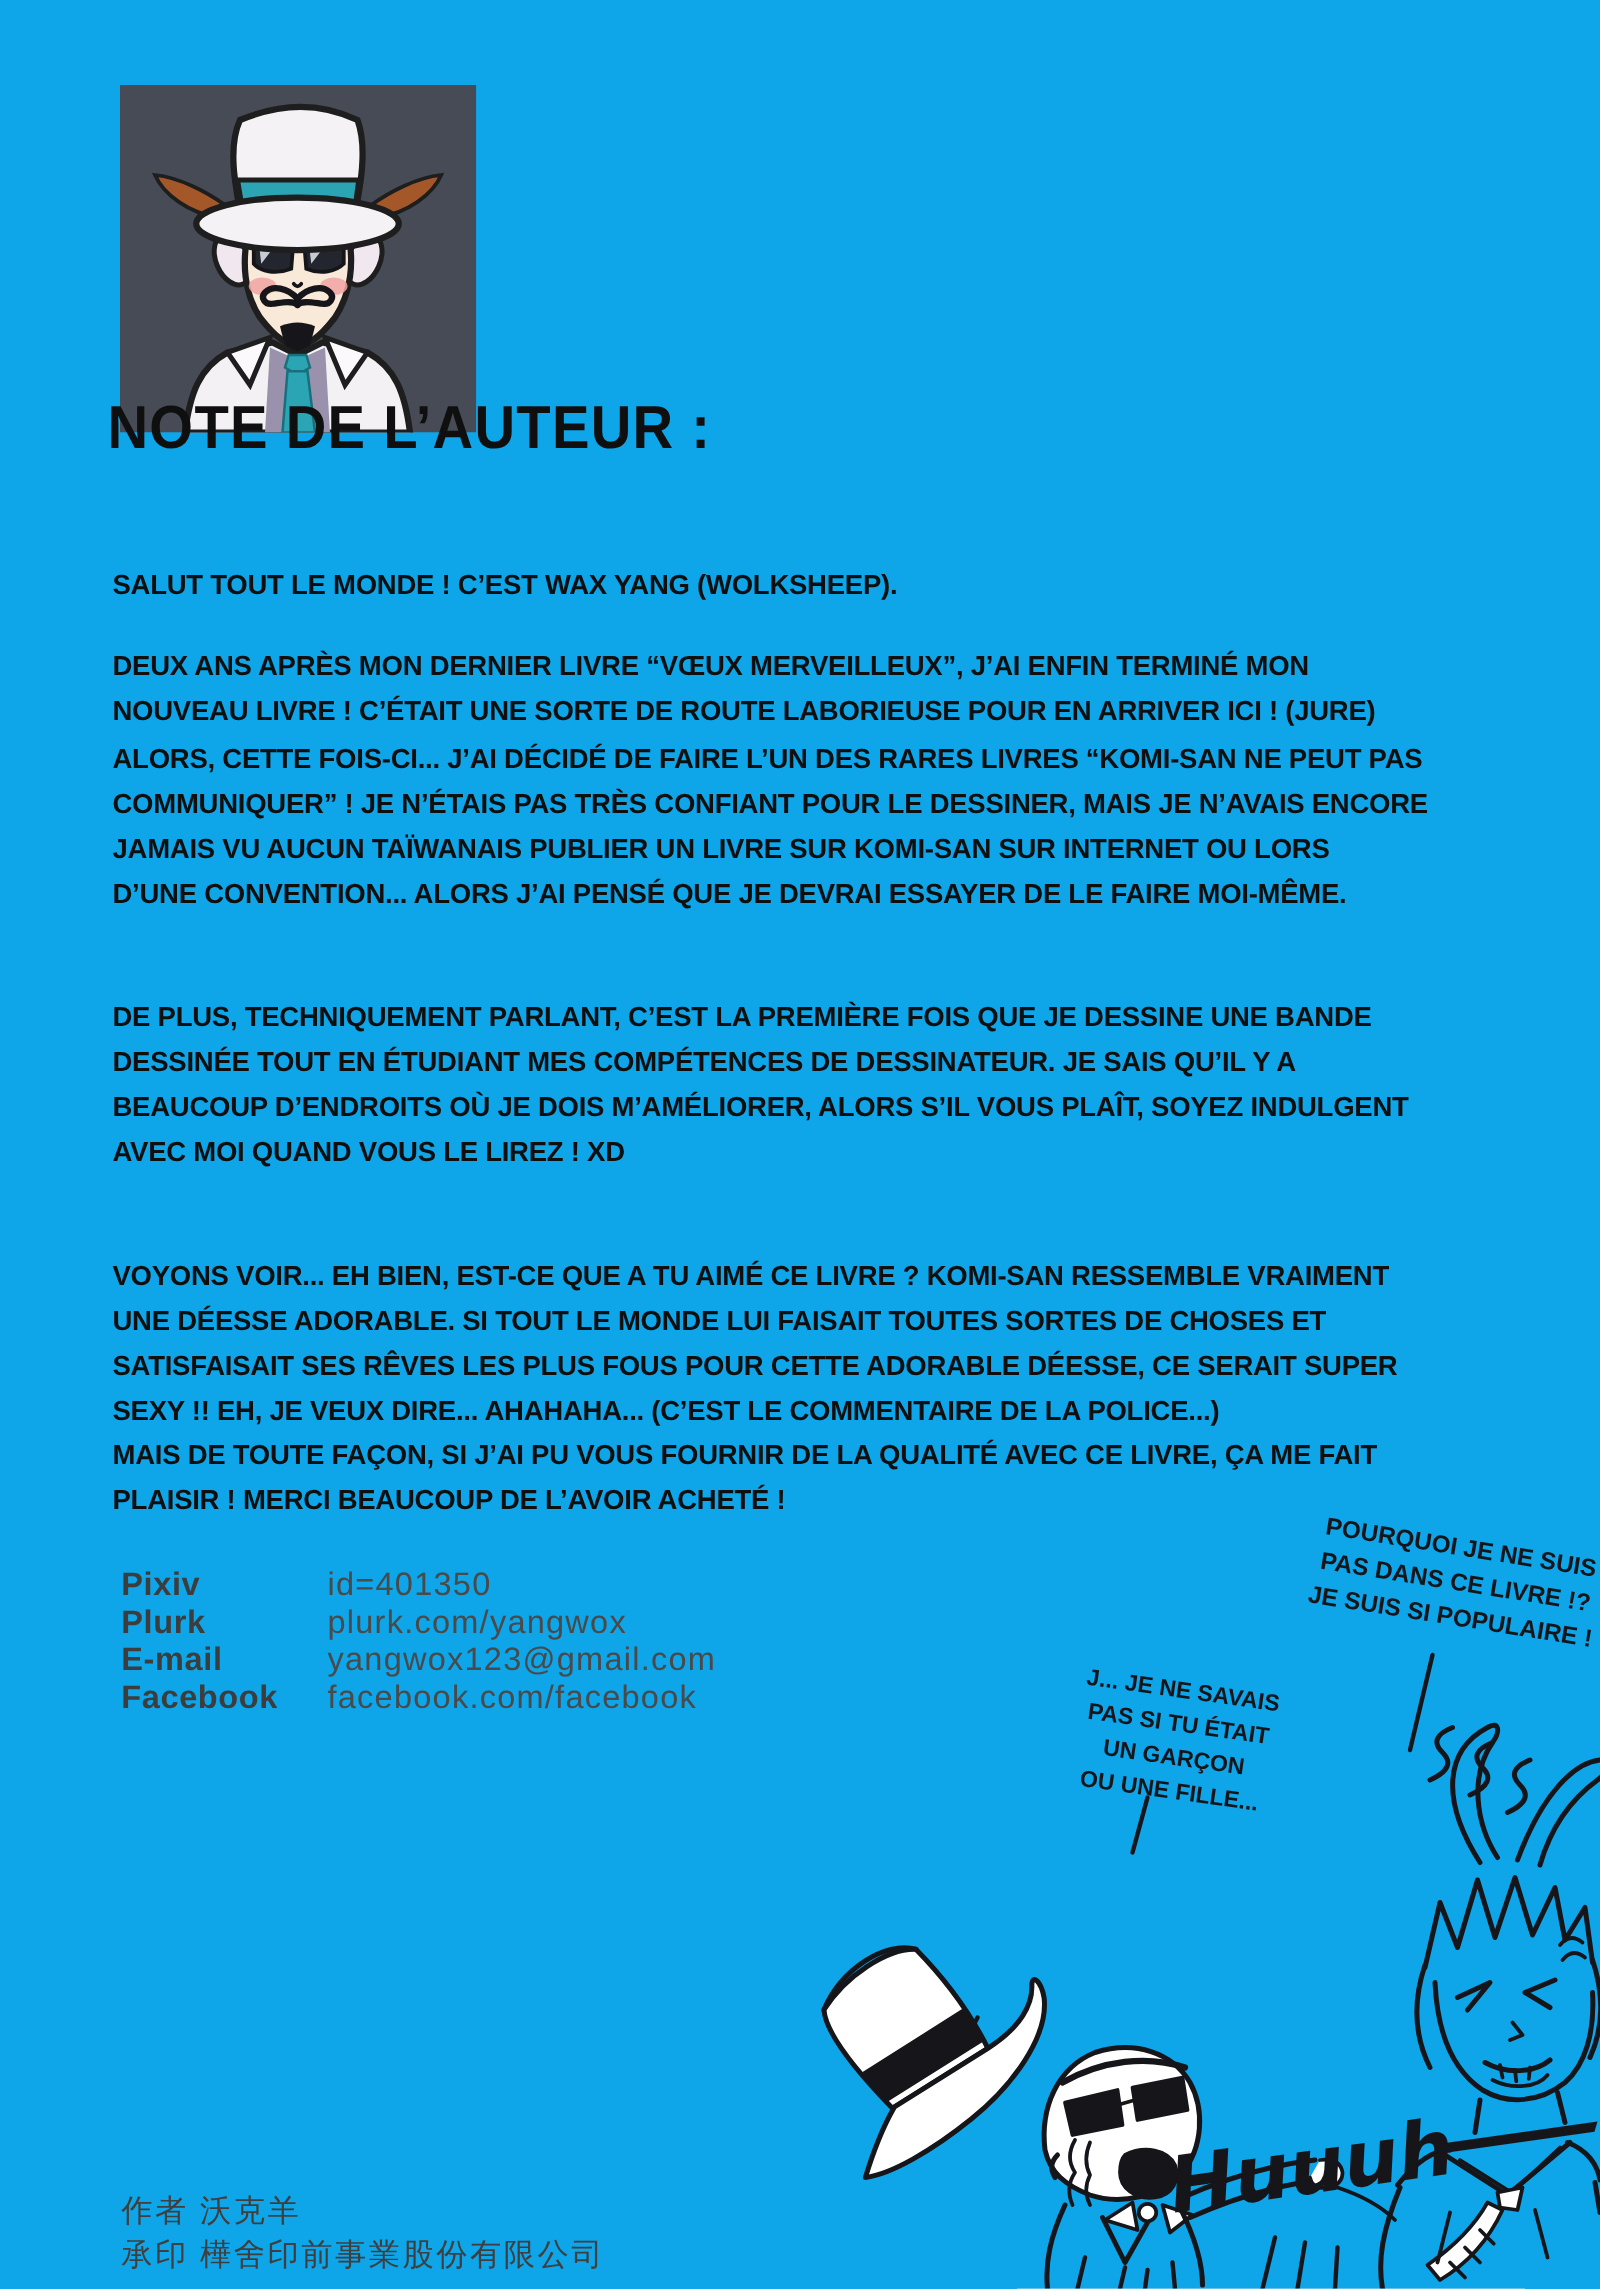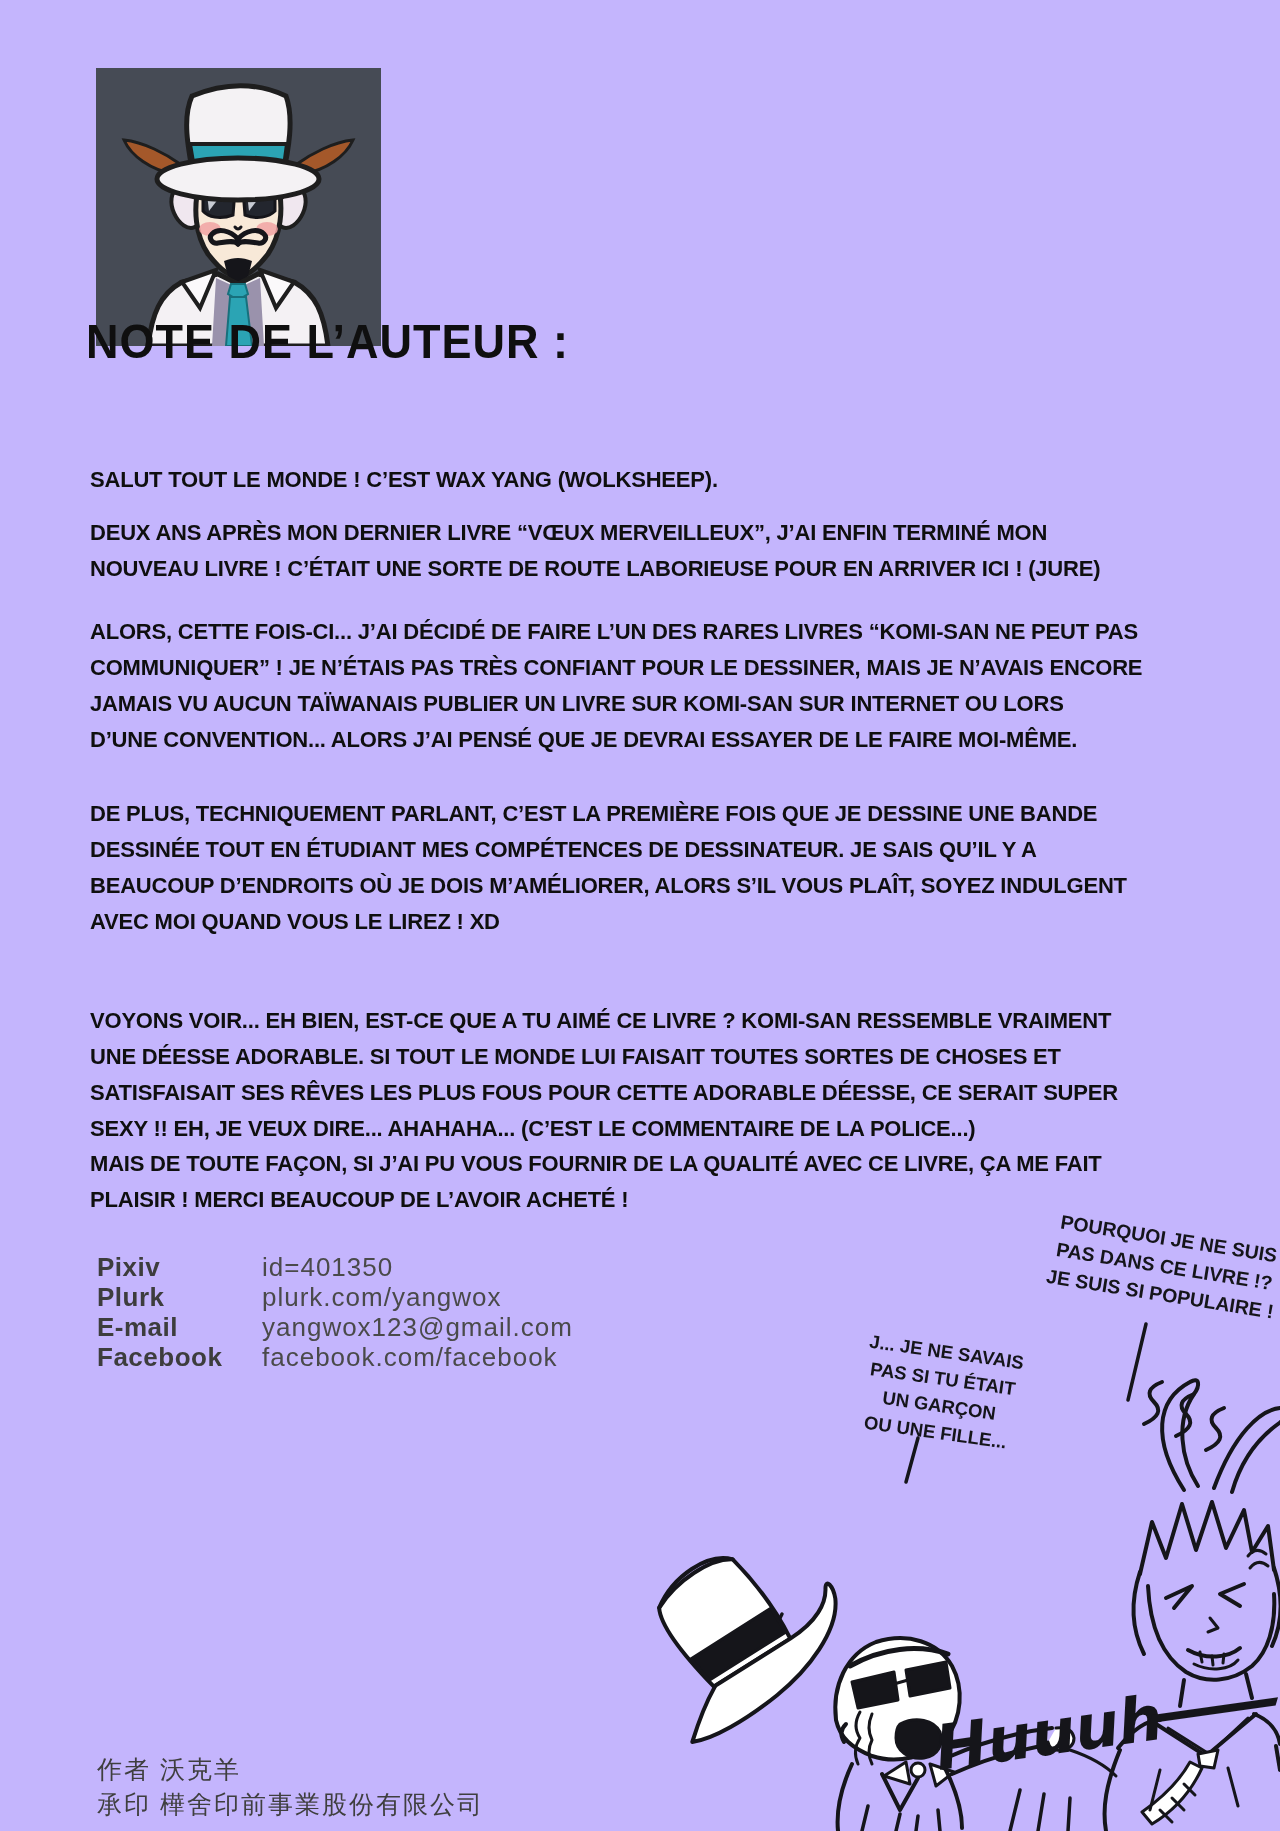--- a/index.html
+++ b/index.html
@@ -1,34 +1,34 @@
 <!DOCTYPE html>
 <html><head>
 <meta charset="utf-8">
 <style>
   html,body{margin:0;padding:0;background:#e8e8e8;}
   .page{
     position:relative;width:1280px;height:1831px;margin:0 auto;
-    background:#c4b5fd;overflow:hidden;
+    background:#0ea5e9;overflow:hidden;
     font-family:"Liberation Sans",sans-serif;color:#0f0f0f;
   }
   .abs{position:absolute;}
   
   .avatar{left:96px;top:68px;width:285px;height:278px;}
   
   .title{
     left:86px;top:314px;font-size:45px;font-weight:bold;letter-spacing:1px;
     transform:scaleY(1.08);transform-origin:left top;white-space:nowrap;
   }
   
   .para{
     left:90px;width:1115px;font-weight:bold;font-size:22px;line-height:36px;
     letter-spacing:-0.2px;white-space:nowrap;
   }
-  .p1{top:450px;margin-top:12px;}.p2{top:515px;}.p3{top:614px;}
+  .p1{top:450px;}.p2{top:515px;}.p3{top:589px;}
   .p4{top:796px;}.p5{top:976px;margin-top:27px;}.p6{top:1146px;}
   
   .contacts{left:97px;top:1252px;font-size:26px;color:#3d3d3d;}
   .contact-row{display:flex;height:30px;align-items:center;}
   .contact-label{width:165px;font-weight:bold;letter-spacing:0.5px;}
   .contact-value{font-weight:normal;color:#4a4a4a;letter-spacing:1px;}
   
   .sketch-svg{left:600px;top:1250px;z-index:1;}
   .bubble{
     z-index:2;text-align:center;font-weight:bold;color:#15151a;

